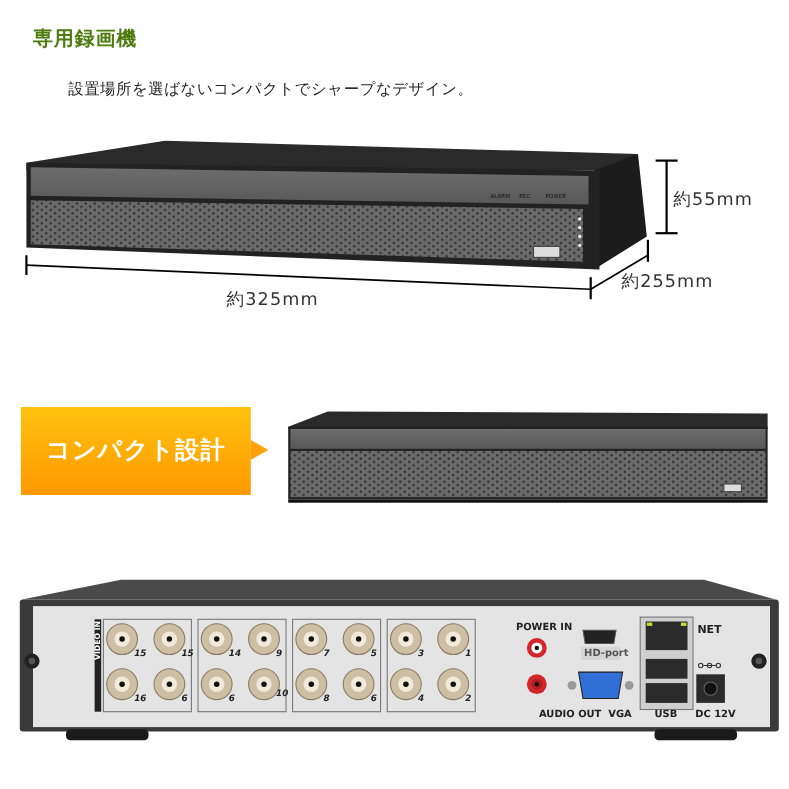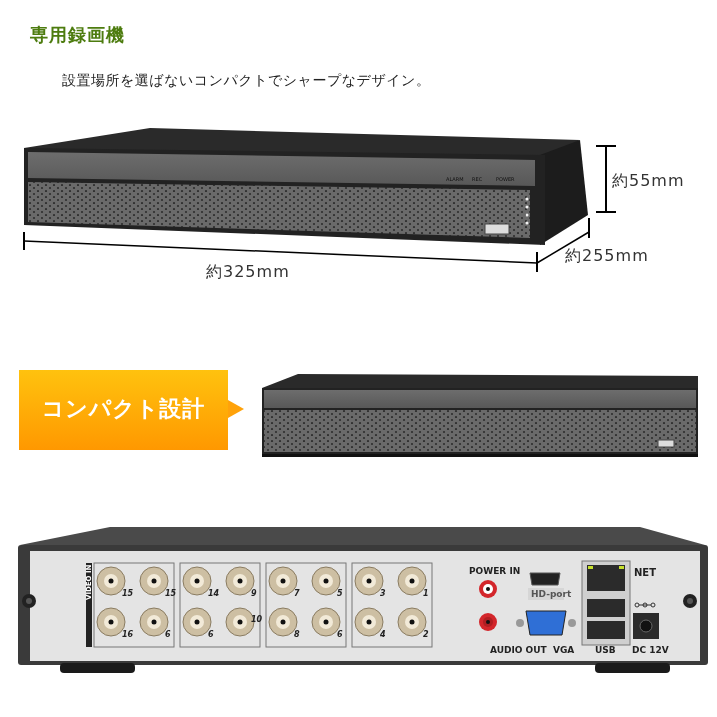--- a/index.html
+++ b/index.html
@@ -217,21 +217,21 @@
   <span class="bnc-num" style="left:165px;top:84px">15</span>
   <span class="bnc-num" style="left:208px;top:84px">14</span>
   <span class="bnc-num" style="left:251px;top:84px">9</span>
   <span class="bnc-num" style="left:294px;top:84px">7</span>
   <span class="bnc-num" style="left:337px;top:84px">5</span>
   <span class="bnc-num" style="left:380px;top:84px">3</span>
   <span class="bnc-num" style="left:423px;top:84px">1</span>
   <span class="bnc-num" style="left:122px;top:125px">16</span>
   <span class="bnc-num" style="left:165px;top:125px">6</span>
   <span class="bnc-num" style="left:208px;top:125px">6</span>
-  <span class="bnc-num" style="left:251px;top:110px">10</span>
+  <span class="bnc-num" style="left:251px;top:121px">10</span>
   <span class="bnc-num" style="left:294px;top:125px">8</span>
   <span class="bnc-num" style="left:337px;top:125px">6</span>
   <span class="bnc-num" style="left:380px;top:125px">4</span>
   <span class="bnc-num" style="left:423px;top:125px">2</span>
   <span class="port-label" style="left:469px;top:61px">POWER IN</span>
   <span class="port-label" style="left:490px;top:140px">AUDIO OUT</span>
   <span class="port-label" style="left:531px;top:84px;color:#555">HD-port</span>
   <span class="port-label" style="left:553px;top:140px">VGA</span>
   <span class="port-label" style="left:634px;top:62px;font-weight:bold;font-size:10px">NET</span>
   <span class="port-label" style="left:595px;top:140px">USB</span>

